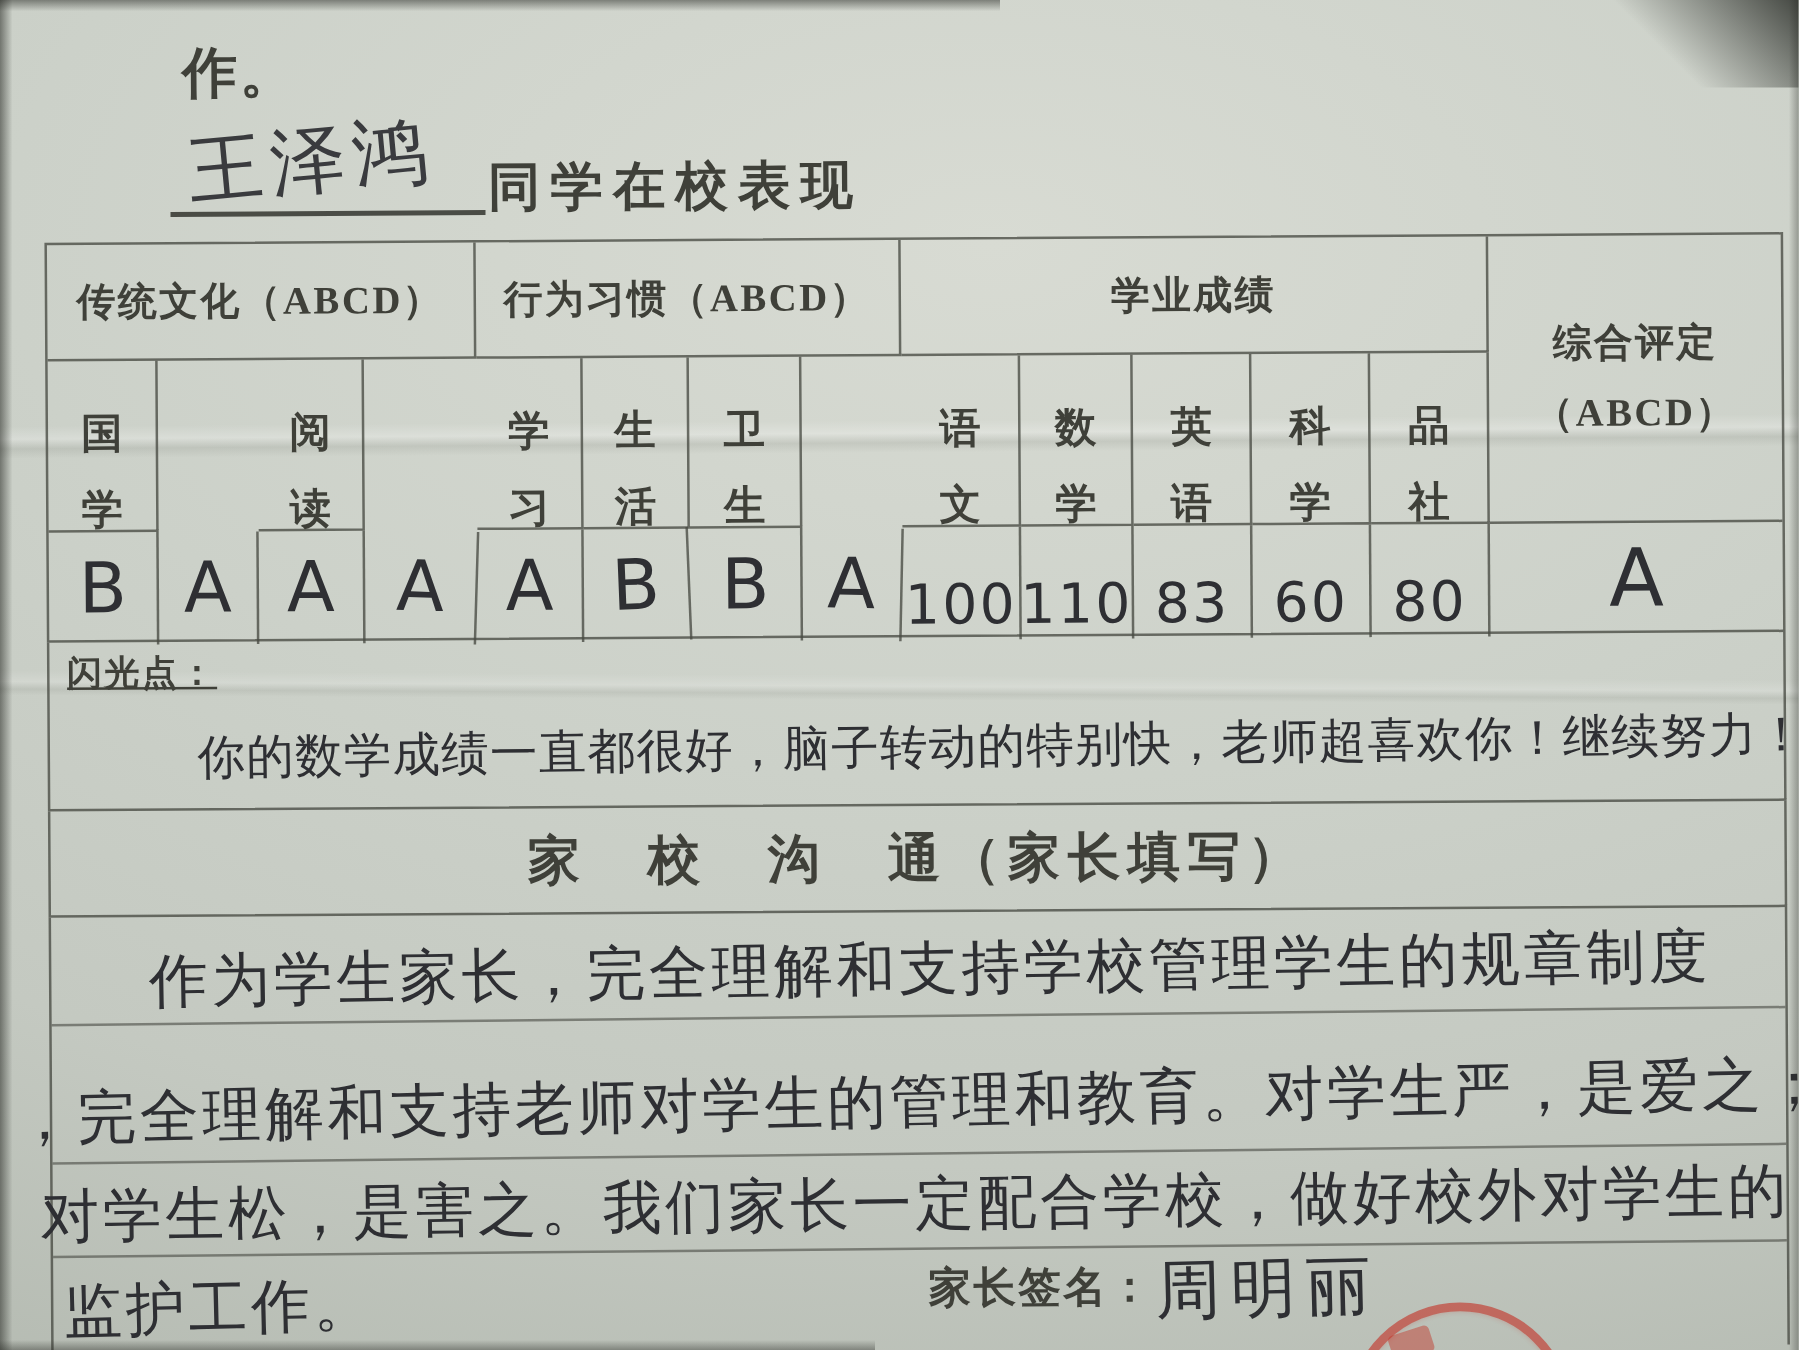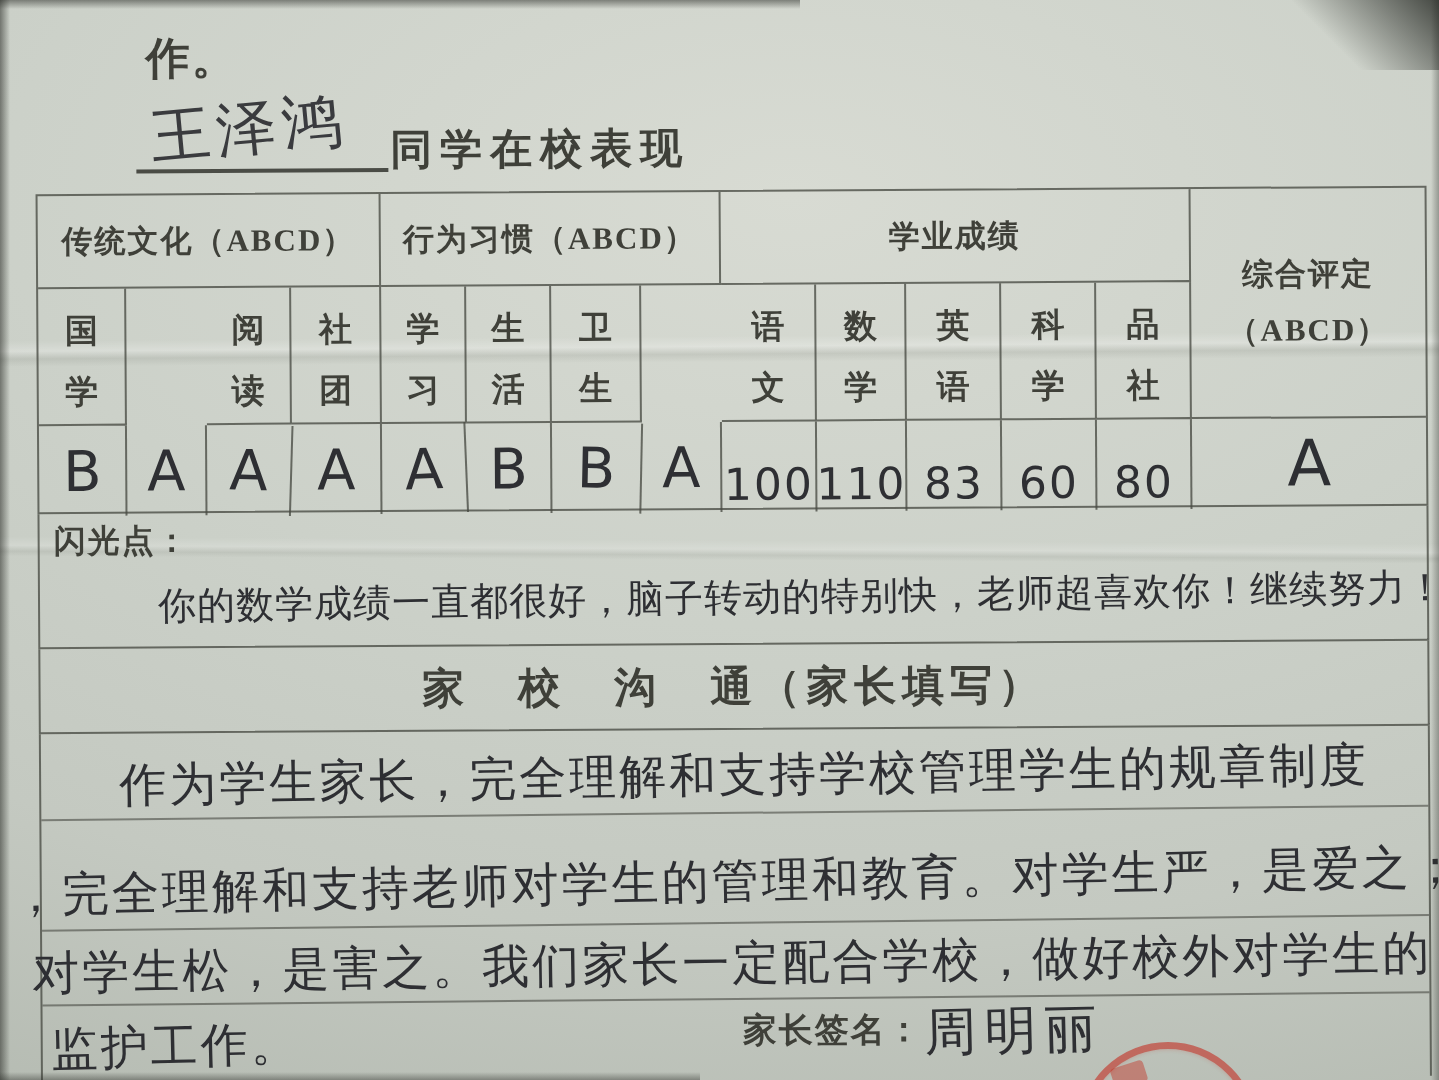--- a/index.html
+++ b/index.html
@@ -65,33 +65,33 @@
     border:2px solid var(--line);
     font-size:32px;
   }
   .cell{border-right:2px solid var(--line);border-bottom:2px solid var(--line);
     display:flex;align-items:center;justify-content:center;}
   .ghead{font-size:31px;letter-spacing:2px;}
   .g1{grid-column:1/5;grid-row:1;}
   .g2{grid-column:5/9;grid-row:1;}
   .g3{grid-column:9/14;grid-row:1;}
   .overall{grid-column:14;grid-row:1/3;border-right:none;flex-direction:column;gap:14px;font-size:31px;letter-spacing:2px;}
-  .sub{grid-row:2;align-items:flex-start;padding-top:12px;}
+  .sub{grid-row:2;align-items:flex-start;padding-top:29px;}
   .sub > div{width:1.15em;word-break:break-all;line-height:1.85;font-size:33px;text-align:center;}
   .val{grid-row:3;border-bottom:none;font-size:56px;}
   .val.score{align-items:flex-end;padding-bottom:2px;font-size:44px;letter-spacing:2px;}
   .val.overall-val{grid-column:14;border-right:none;font-size:64px;}
   .val:nth-child(18){transform:rotate(2deg);}
   .val:nth-child(20){transform:rotate(-2deg);}
   .val:nth-child(22){transform:rotate(1.5deg);}
 
   
   .sec-highlight{position:absolute;left:37px;top:510px;width:1391px;height:135px;
     border-left:2px solid var(--line);border-right:2px solid var(--line);border-bottom:2px solid var(--line);}
-  .hl-label{position:absolute;left:14px;top:6px;font-size:32px;letter-spacing:2px;}
+  .hl-label{position:absolute;left:14px;top:6px;font-size:28px;letter-spacing:2px;text-decoration:underline;}
   .hl-comment{position:absolute;left:118px;top:62px;font-size:38px;letter-spacing:1px;white-space:nowrap;transform:rotate(-0.5deg);}
 
   
   .sec-comm{position:absolute;left:37px;top:645px;width:1391px;height:85px;
     border-left:2px solid var(--line);border-right:2px solid var(--line);border-bottom:2px solid var(--line);
     display:flex;align-items:center;justify-content:center;}
   .comm-title{font-size:42px;letter-spacing:6px;}
 
   
   .sec-parent{position:absolute;left:37px;top:730px;width:1391px;height:350px;
@@ -136,23 +136,20 @@
       <div class="cell overall print">
         <span>综合评定</span>
         <span>（ABCD）</span>
       </div>
 
       <div class="cell sub print" style="grid-column:1">
           <div>国学</div>
         </div>
       <div class="cell sub print" style="grid-column:3">
           <div>阅读</div>
-        </div>
-      <div class="cell sub print" style="grid-column:4">
-          <div>社团</div>
         </div>
       <div class="cell sub print" style="grid-column:5">
           <div>学习</div>
         </div>
       <div class="cell sub print" style="grid-column:6">
           <div>生活</div>
         </div>
       <div class="cell sub print" style="grid-column:7">
           <div>卫生</div>
         </div>

